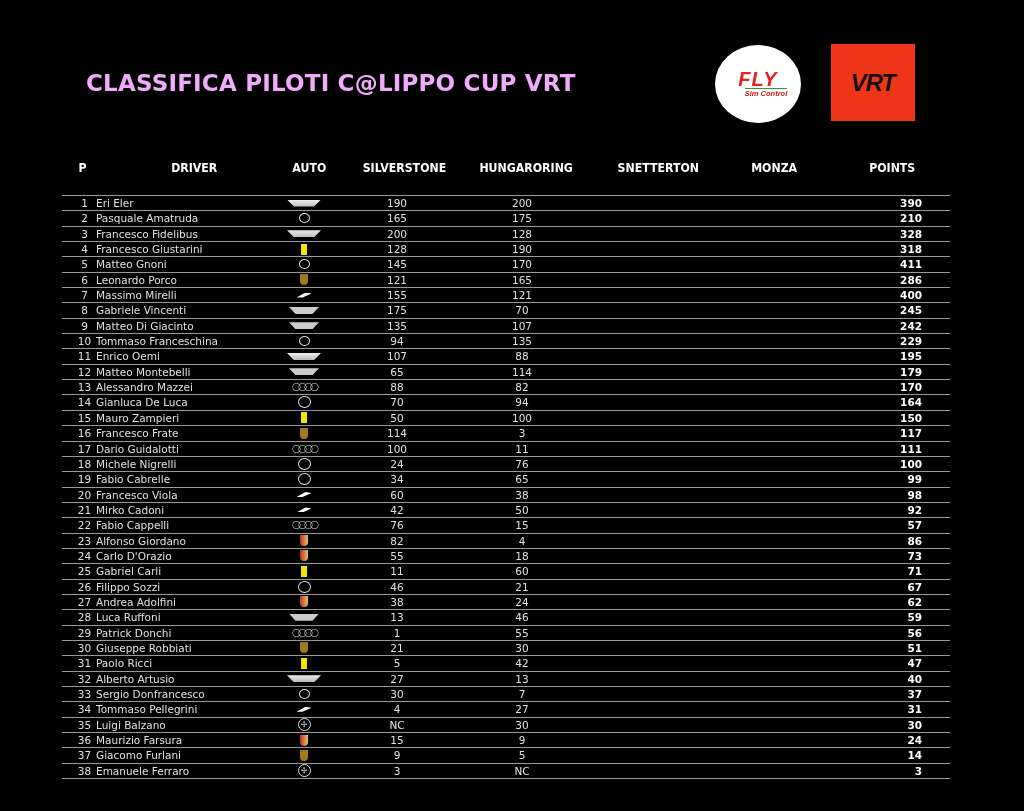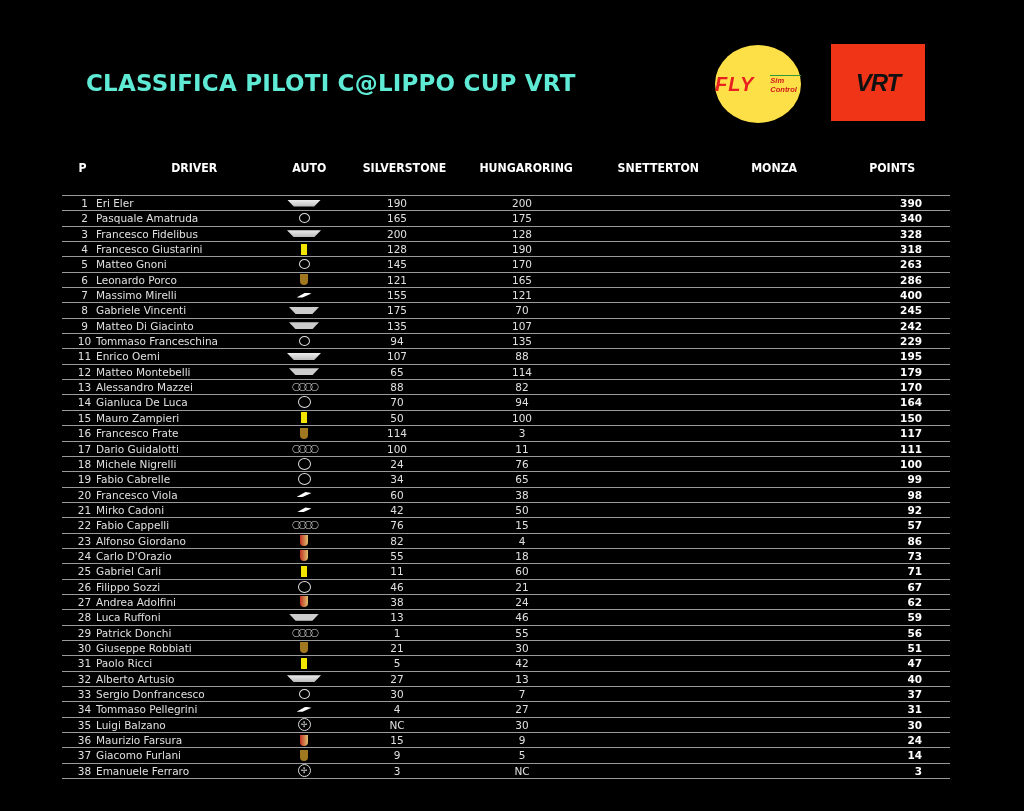--- a/index.html
+++ b/index.html
@@ -1,21 +1,21 @@
 <!DOCTYPE html>
 <html><head>
 <meta charset="utf-8">
 <style>
   html,body{margin:0;padding:0;background:#000;}
   body{width:1024px;height:811px;position:relative;overflow:hidden;font-family:"DejaVu Sans","Liberation Sans",sans-serif;color:#fff;}
-  .title{position:absolute;left:86px;top:70px;font-size:23px;font-weight:bold;letter-spacing:0.2px;color:#5eead4;}
-  .logo-fly{position:absolute;left:715px;top:45px;width:86px;height:78px;border-radius:50%;background:#fde047;display:flex;flex-direction:row;align-items:center;justify-content:center;}
+  .title{position:absolute;left:86px;top:70px;font-size:23px;font-weight:bold;letter-spacing:0.2px;color:#f0abfc;}
+  .logo-fly{position:absolute;left:715px;top:45px;width:86px;height:78px;border-radius:50%;background:#ffffff;display:flex;flex-direction:column;align-items:center;justify-content:center;}
   .logo-fly .fly{font-family:"Liberation Sans",sans-serif;font-weight:bold;font-style:italic;font-size:20px;color:#e82020;line-height:18px;letter-spacing:1px;}
   .logo-fly .sim{font-family:"Liberation Sans",sans-serif;font-weight:bold;font-style:italic;font-size:7.5px;color:#d01818;border-top:1.5px solid #2a9a3a;line-height:9px;margin-left:16px;}
-  .logo-vrt{position:absolute;left:831px;top:44px;width:94px;height:77px;background:#ef3418;display:flex;align-items:center;justify-content:center;}
+  .logo-vrt{position:absolute;left:831px;top:44px;width:84px;height:77px;background:#ef3418;display:flex;align-items:center;justify-content:center;}
   .logo-vrt span{font-family:"Liberation Sans",sans-serif;font-weight:bold;font-style:italic;font-size:24px;color:#111;letter-spacing:-1px;}
   .hdr{position:absolute;top:160px;font-size:12.5px;font-weight:bold;color:#fff;text-transform:uppercase;transform:scaleX(0.88);transform-origin:center;}
   .table{position:absolute;left:62px;top:195px;width:888px;}
   .row{position:relative;height:14.35px;border-top:1.2px solid #9a9a9a;font-size:10.5px;color:#e0e0e0;line-height:14px;}
   .row:last-child{border-bottom:1.2px solid #9a9a9a;}
   .c{position:absolute;top:0;white-space:nowrap;}
   .c-p{left:0;width:45px;text-align:center;}
   .c-d{left:34px;}
   .c-a{left:213px;width:58px;text-align:center;}
   .c-s{left:305px;width:60px;text-align:center;}
@@ -68,21 +68,21 @@
       <span class="c c-pts">390</span>
       <span class="c c-a"><span class="logo lg-aston"></span></span>
     </div>
     <div class="row">
       <span class="c c-p">2</span>
       <span class="c c-d">Pasquale Amatruda</span>
       <span class="c c-s">165</span>
       <span class="c c-h">175</span>
       <span class="c c-n"></span>
       <span class="c c-m"></span>
-      <span class="c c-pts">340</span>
+      <span class="c c-pts">210</span>
       <span class="c c-a"><span class="logo lg-lexus"></span></span>
     </div>
     <div class="row">
       <span class="c c-p">3</span>
       <span class="c c-d">Francesco Fidelibus</span>
       <span class="c c-s">200</span>
       <span class="c c-h">128</span>
       <span class="c c-n"></span>
       <span class="c c-m"></span>
       <span class="c c-pts">328</span>
@@ -98,21 +98,21 @@
       <span class="c c-pts">318</span>
       <span class="c c-a"><span class="logo lg-ferrari"></span></span>
     </div>
     <div class="row">
       <span class="c c-p">5</span>
       <span class="c c-d">Matteo Gnoni</span>
       <span class="c c-s">145</span>
       <span class="c c-h">170</span>
       <span class="c c-n"></span>
       <span class="c c-m"></span>
-      <span class="c c-pts">263</span>
+      <span class="c c-pts">411</span>
       <span class="c c-a"><span class="logo lg-lexus"></span></span>
     </div>
     <div class="row">
       <span class="c c-p">6</span>
       <span class="c c-d">Leonardo Porco</span>
       <span class="c c-s">121</span>
       <span class="c c-h">165</span>
       <span class="c c-n"></span>
       <span class="c c-m"></span>
       <span class="c c-pts">286</span>

